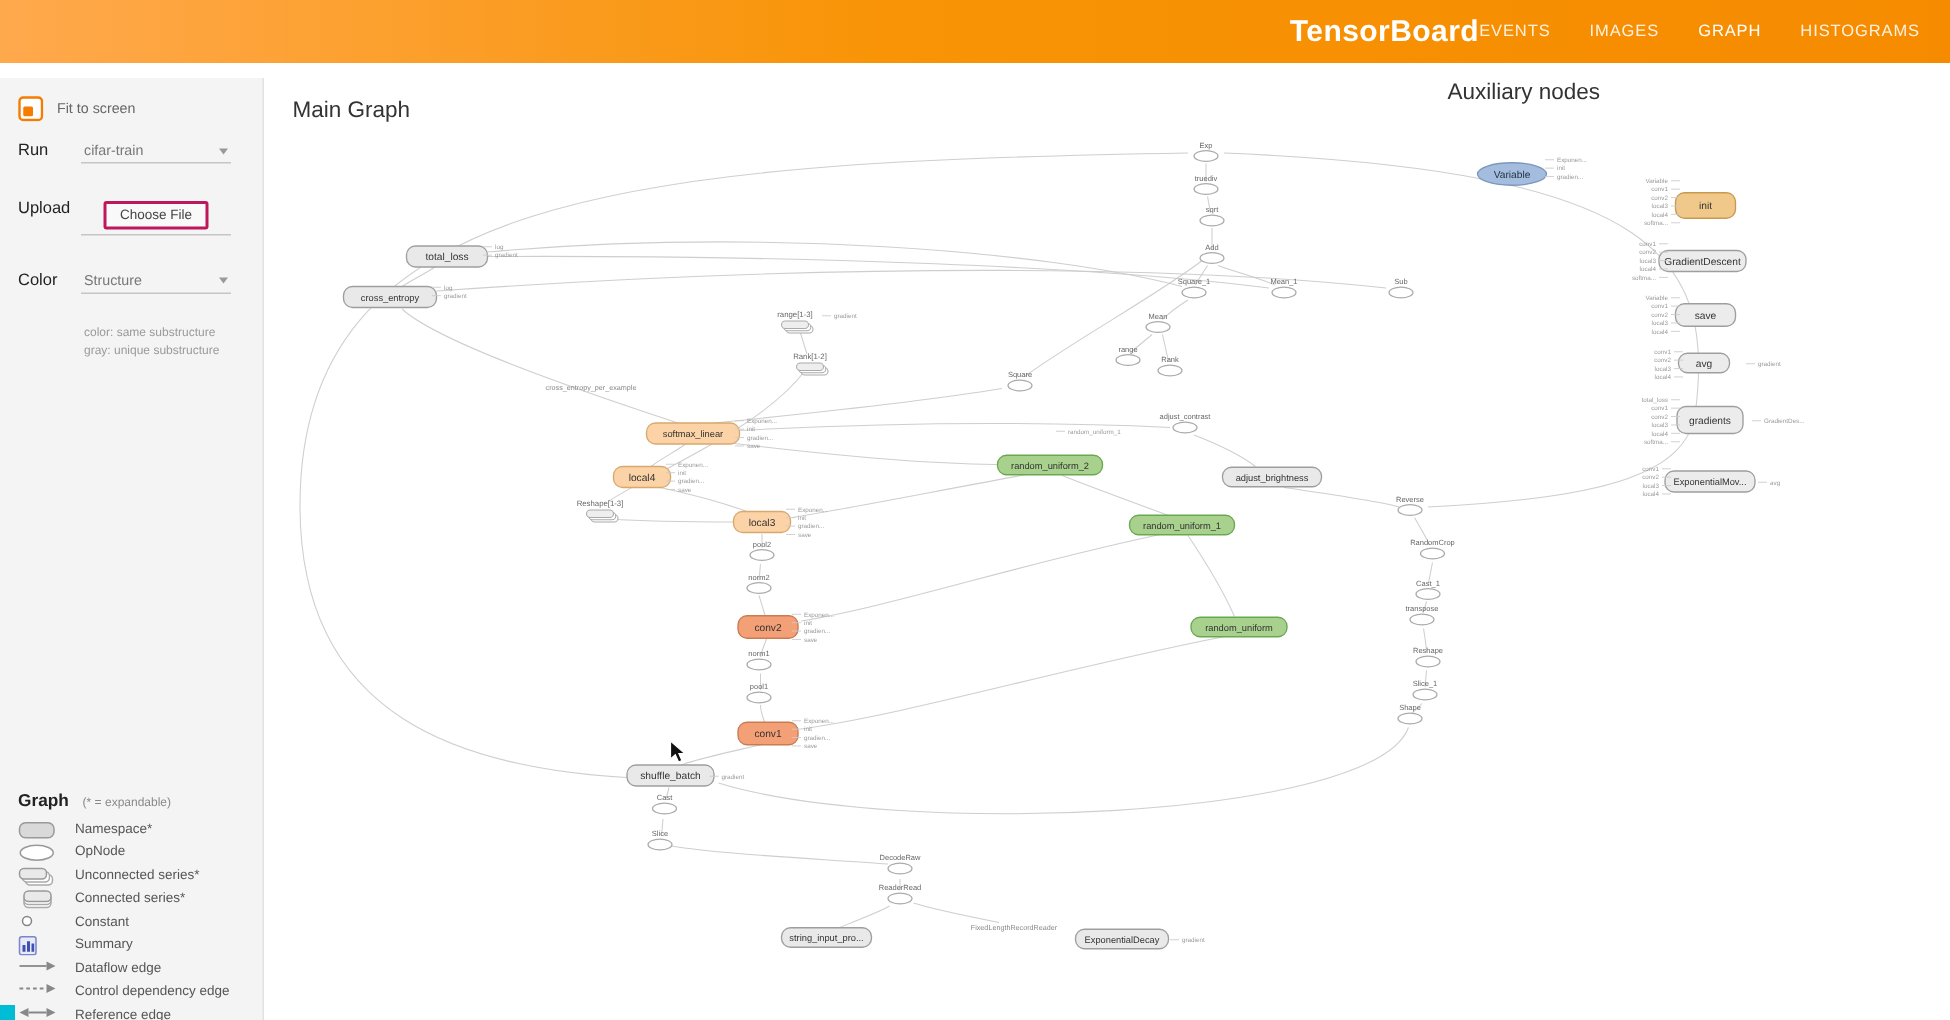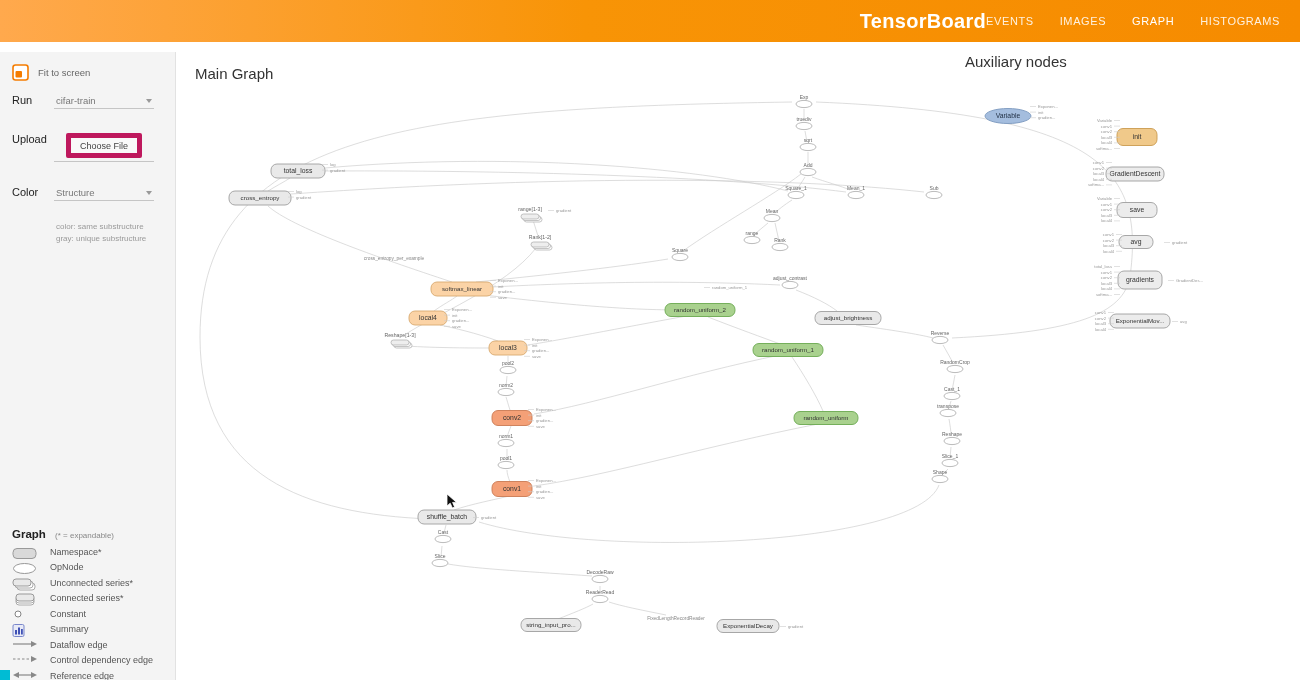--- a/index.html
+++ b/index.html
@@ -16,21 +16,21 @@
   aside{position:absolute;top:52px;left:0;width:176px;height:644px;background:#f4f4f4;
     border-right:1px solid #e2e2e2;display:flex;flex-direction:column;color:#555}
   .side-top{padding:12px 10px 0 12px}
   .fit-row{display:flex;align-items:center;gap:9px;color:#666;font-size:9.5px;margin-bottom:13px;cursor:pointer}
   .frow{display:flex;align-items:flex-start;margin-bottom:24px}
   .frow label{width:42px;font-size:11px;color:#222}
   .select{flex:1;max-width:100px;border-bottom:1px solid #c5c5c5;color:#777;font-size:9.5px;
     padding:1px 2px 2px 2px;display:flex;justify-content:space-between;align-items:center;cursor:pointer}
   .caret{width:0;height:0;border-left:3px solid transparent;border-right:3px solid transparent;border-top:4px solid #999}
   .filewrap{flex:1;max-width:100px;border-bottom:1px solid #c5c5c5;text-align:center;padding-bottom:3px}
-  .choose{font-size:9px;color:#444;background:#f9f9f9;border:5px solid #be185d;border-radius:2px;padding:2.5px 9px;cursor:pointer}
+  .choose{font-size:9px;color:#444;background:#f9f9f9;border:2px solid #be185d;border-radius:2px;padding:2.5px 9px;cursor:pointer}
   .help{margin:-4px 0 0 44px;font-size:8px;color:#9a9a9a;line-height:1.55}
 
   .legend{margin-top:auto;padding:0 8px 10px 12px}
   .legend-head{font-size:11.5px;color:#222;margin-bottom:7px}
   .legend-head b{font-weight:700}
   .legend-head span{font-size:8px;color:#888;margin-left:6px}
   .lrow{display:flex;align-items:flex-start;gap:8px;height:15.5px}
   .licon{width:30px;flex:0 0 30px;display:flex;align-items:center}
   .llabel{font-size:9px;color:#555;white-space:nowrap}
 

